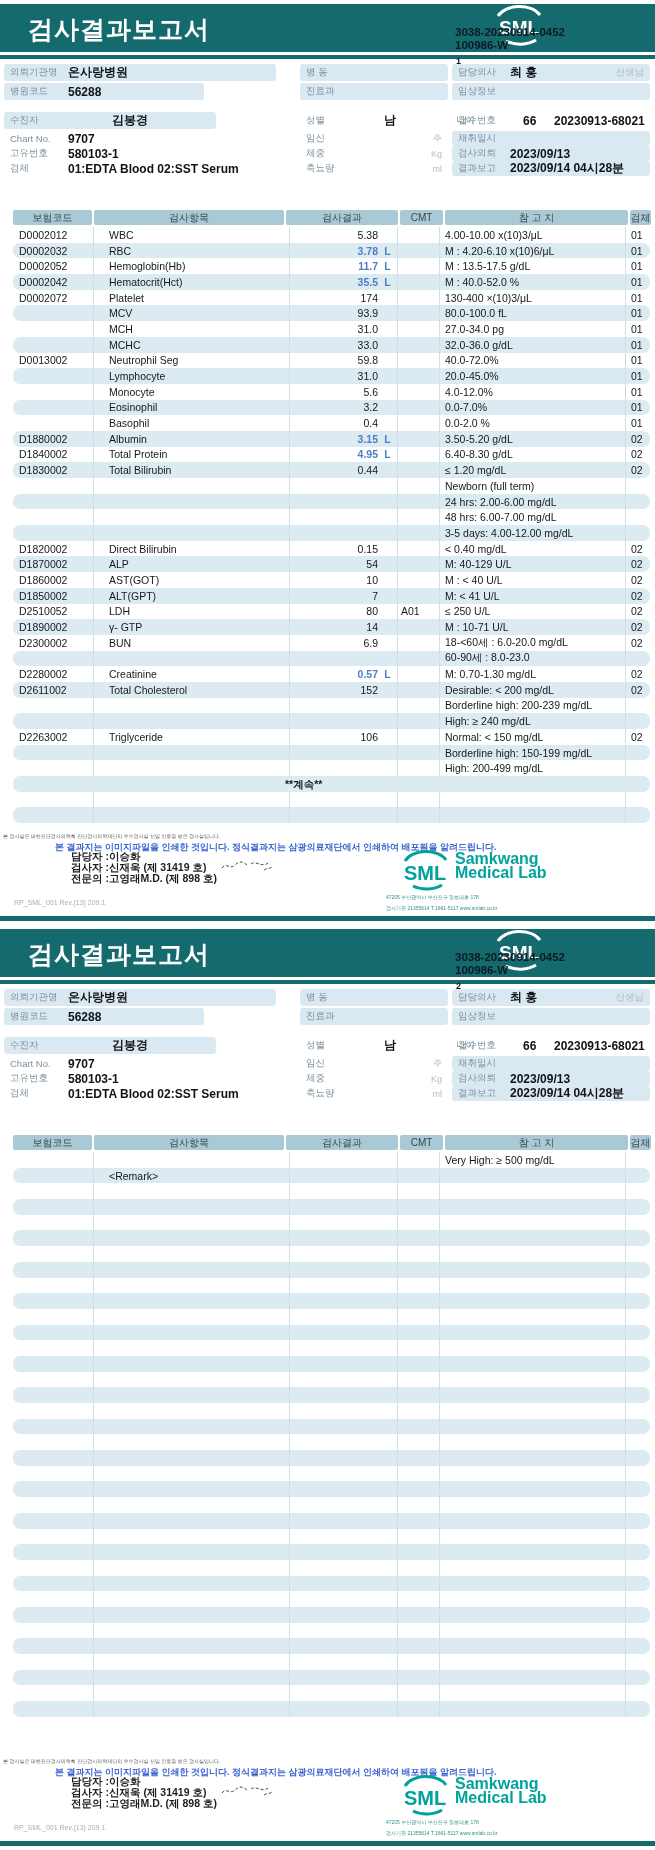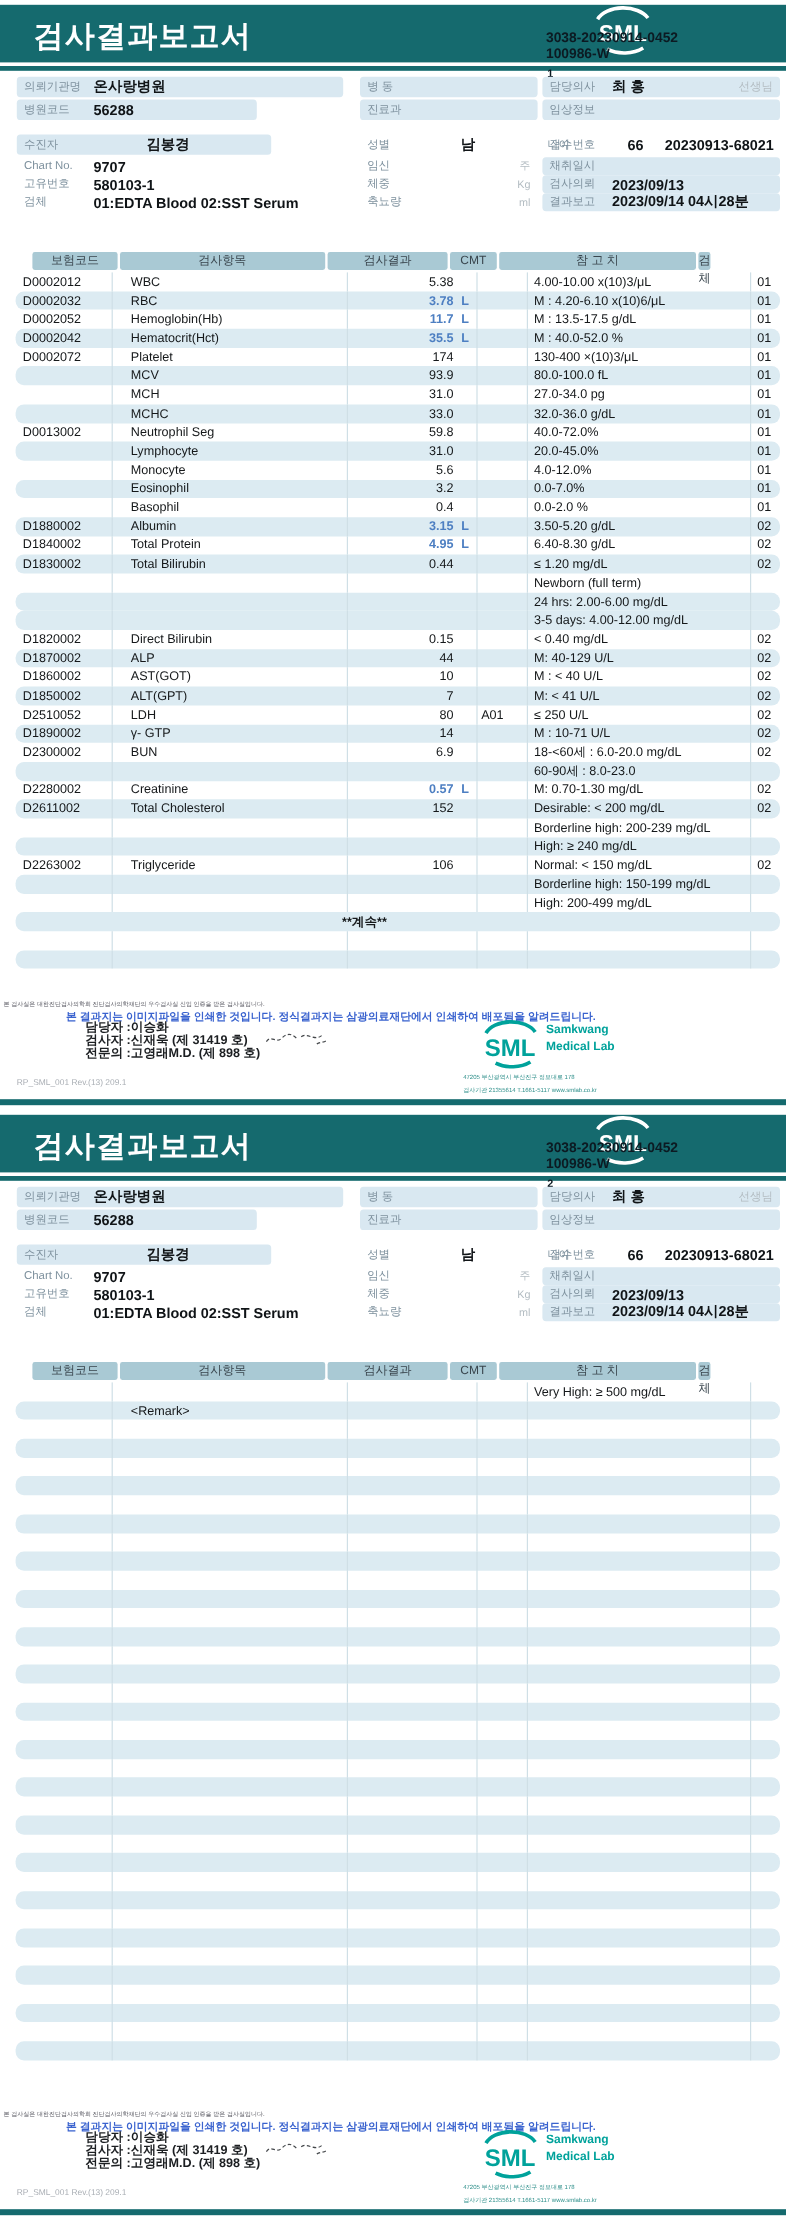--- a/index.html
+++ b/index.html
@@ -10,41 +10,41 @@
   .band { position:absolute; left:0; top:4px; width:655px; height:48px; background:#156a6e; }
   .band-strip { position:absolute; left:0; top:55px; width:655px; height:4px; background:#156a6e; }
   .bottom-strip { position:absolute; left:0; top:916px; width:655px; height:5px; background:#156a6e; }
   .title { position:absolute; left:28px; top:13px; color:#fff; font-size:25px; font-weight:bold; letter-spacing:1px; }
   .hlogo { position:absolute; left:490px; top:3px; width:56px; height:46px; }
   .report-id { position:absolute; left:455px; top:26px; font-size:11.5px; font-weight:bold; color:#0c1a22; line-height:13px; white-space:nowrap; }
   .page-no { position:absolute; left:456px; top:56px; font-size:9px; font-weight:bold; color:#0c1a22; }
 
   
   .icol { position:absolute; top:64px; }
-  .col1 { left:14px; width:272px; }
+  .col1 { left:4px; width:272px; }
   .col2 { left:300px; width:148px; }
   .col3 { left:452px; width:198px; }
   .info-row { display:flex; align-items:center; height:17px; margin-bottom:2px; padding:0 6px; box-sizing:border-box; font-size:12px; white-space:nowrap; }
   .info-row.chip { background:#d9e8f1; border-radius:3px; }
   .info-row.gap { margin-top:12px;gap:44px; }
   .info-row.r4plus { height:15px; margin-bottom:0; }
   .col1 .info-row:nth-child(2) { width:200px; }
   .col1 .info-row:nth-child(3) { width:212px; }
   .i-label { font-size:9.5px; color:#7d909d; flex:none; }
   .col1 .i-label { width:56px; }
   .col2 .i-label { width:32px; }
   .col3 .i-label { width:50px; }
   .i-value { font-weight:bold; color:#101417; margin-left:2px; }
   .i-label2 { font-size:9.5px; color:#7d909d; margin-left:16px; }
   .i-value2 { font-weight:bold; color:#101417; margin-left:4px; }
   .i-unit { margin-left:auto; font-size:9px; color:#b3bcc2; }
   .i-suffix { margin-left:auto; font-size:9.5px; color:#b3bcc2; }
 
   
-  .thead { position:absolute; left:27px; top:210px; width:565px; display:flex; gap:2px; }
+  .thead { position:absolute; left:13px; top:210px; width:638px; display:flex; gap:2px; }
   .thead div { background:#a9c9d4; color:#39454d; font-size:10px; height:15px; line-height:15px; text-align:center; border-radius:2px; }
   .h-code { width:79px; } .h-name { width:190px; } .h-result { width:112px; }
   .h-cmt { width:43px; } .h-ref { width:183px; } .h-spec { width:22px; flex:1; }
   .tbody { position:absolute; left:13px; top:227px; width:637px; }
   .t-row { display:flex; align-items:center; height:15.7px; font-size:10.5px; color:#15181a; position:relative; }
   .t-row.alt { background:#dcebf2; border-radius:7px;align-items:flex-end; }
   .t-row > div { height:100%; display:flex; align-items:center; box-sizing:border-box; }
   .c-code { width:81px; padding-left:6px; border-right:1px solid #cfdfe6; }
   .c-name { width:196px; padding-left:15px; border-right:1px solid #cfdfe6; }
   .c-result { width:88px; justify-content:flex-end; }
@@ -56,21 +56,21 @@
   .note-text { position:absolute; left:272px; font-weight:bold; color:#15181a; }
 
   
   .cert { position:absolute; left:3px; top:833px; font-size:5px; color:#55555e; white-space:nowrap; }
   .notice { position:absolute; left:55px; top:841px; font-size:9px; font-weight:bold; color:#3a63cf; white-space:nowrap; }
   .staff { position:absolute; left:57px; top:851px; font-size:10.5px; color:#1c1f22; font-weight:bold; }
   .staff-row { display:flex; height:11px; line-height:11px; }
   .staff-role { width:52px;text-align:right; }
   .signature { position:absolute; left:218px; top:854px; }
   .flogo { position:absolute; left:398px; top:849px; width:54px; height:44px; }
-  .flogo-name { position:absolute; left:455px; top:852px; color:#00a29b; font-size:10px; font-weight:bold; line-height:14px; }
+  .flogo-name { position:absolute; left:455px; top:852px; color:#00a29b; font-size:16px; font-weight:bold; line-height:14px; }
   .addr { position:absolute; left:386px; font-size:5px; color:#2e8f8a; white-space:nowrap; }
   .addr1 { top:894px; } .addr2 { top:905px; }
   .form-code { position:absolute; left:14px; top:899px; font-size:7px; color:#a9aeb4; }
 </style>
 </head>
 <body>
 
 <div id="pages">
   <div class="page">
     <div class="band"></div>
@@ -338,20 +338,29 @@
         </div>
         <div class="t-row alt">
           <div class="c-code"></div>
           <div class="c-name"></div>
           <div class="c-result"></div>
           <div class="c-flag"></div>
           <div class="c-cmt"></div>
           <div class="c-ref">24 hrs: 2.00-6.00 mg/dL</div>
           <div class="c-spec"></div>
         </div>
+        <div class="t-row">
+          <div class="c-code"></div>
+          <div class="c-name"></div>
+          <div class="c-result"></div>
+          <div class="c-flag"></div>
+          <div class="c-cmt"></div>
+          <div class="c-ref">48 hrs: 6.00-7.00 mg/dL</div>
+          <div class="c-spec"></div>
+        </div>
         <div class="t-row alt">
           <div class="c-code"></div>
           <div class="c-name"></div>
           <div class="c-result"></div>
           <div class="c-flag"></div>
           <div class="c-cmt"></div>
           <div class="c-ref">3-5 days: 4.00-12.00 mg/dL</div>
           <div class="c-spec"></div>
         </div>
         <div class="t-row">
@@ -359,21 +368,21 @@
           <div class="c-name">Direct Bilirubin</div>
           <div class="c-result">0.15</div>
           <div class="c-flag"></div>
           <div class="c-cmt"></div>
           <div class="c-ref">&lt; 0.40 mg/dL</div>
           <div class="c-spec">02</div>
         </div>
         <div class="t-row alt">
           <div class="c-code">D1870002</div>
           <div class="c-name">ALP</div>
-          <div class="c-result">44</div>
+          <div class="c-result">54</div>
           <div class="c-flag"></div>
           <div class="c-cmt"></div>
           <div class="c-ref">M: 40-129 U/L</div>
           <div class="c-spec">02</div>
         </div>
         <div class="t-row">
           <div class="c-code">D1860002</div>
           <div class="c-name">AST(GOT)</div>
           <div class="c-result">10</div>
           <div class="c-flag"></div>

